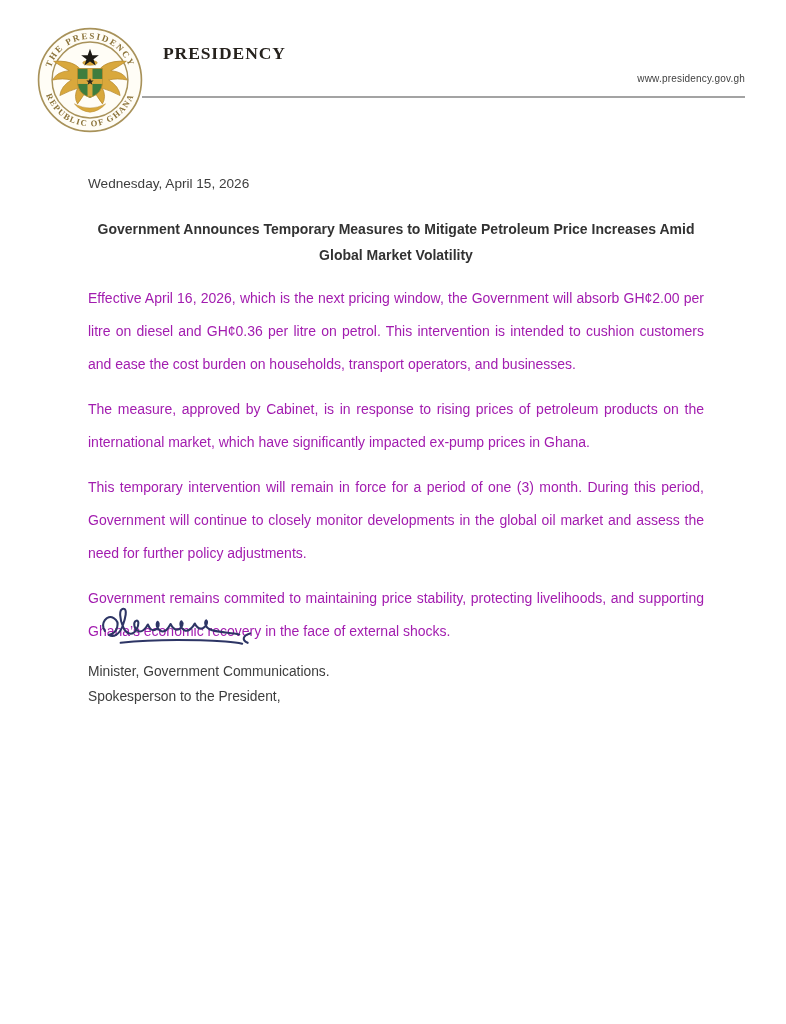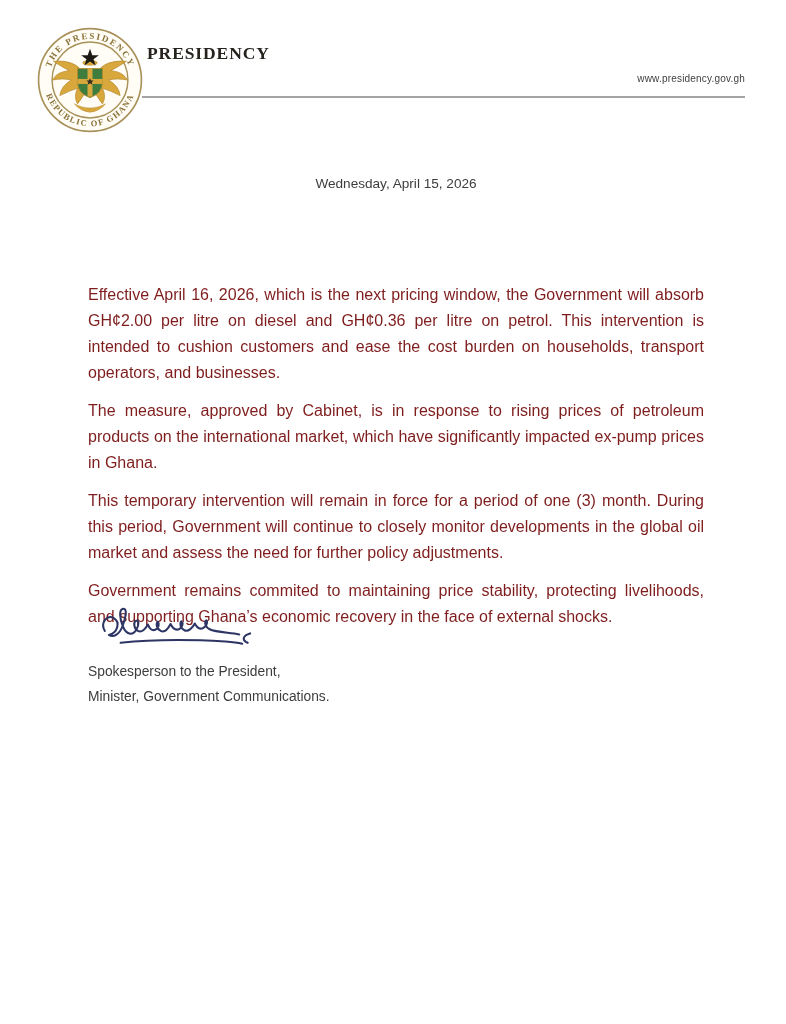--- a/index.html
+++ b/index.html
@@ -13,42 +13,42 @@
     overflow:hidden;
   }
   
   .seal{position:absolute;left:37px;top:25px;width:106px;height:110px;}
   .wordmark{
     position:absolute;left:147px;top:41px;
     font-family:"Liberation Serif", serif;
     font-weight:700;color:#26221d;
     font-size:17.5px;line-height:25px;letter-spacing:0.9px;
   }
-  .wordmark div{white-space:nowrap;}
+  .wordmark div{white-space:nowrap;margin-left:16px;}
   .website{
     position:absolute;right:41px;top:73px;
     font-size:10px;color:#3f3f3f;letter-spacing:0.2px;
   }
   .header-rule{
     position:absolute;left:142px;top:96px;width:603px;height:2px;
     background:#a3a3a3;
   }
   
   .date{
     position:absolute;left:88px;top:176px;width:616px;
-    text-align:center;font-size:13.6px;color:#3d3d3d;
+    text-align:left;font-size:13.6px;color:#3d3d3d;
   }
   .title{
     position:absolute;left:73px;top:216px;width:646px;
     text-align:center;font-weight:700;color:#323232;
     font-size:14px;line-height:26px;
   }
   .bodytext{
     position:absolute;left:88px;top:282px;width:616px;
-    font-size:16px;line-height:26px;color:#7f1d1d;
+    font-size:14px;line-height:33px;color:#a21caf;
   }
   .bodytext p{margin:0 0 12px 0;text-align:justify;}
   .bodytext p:last-child{margin-bottom:8px;}
   
   .signature{position:absolute;left:92px;top:597px;width:168px;height:58px;}
   .signatory{
     position:absolute;left:88px;top:659px;
     font-size:13.8px;line-height:25px;color:#3d3d3d;
   }
 </style>
@@ -96,36 +96,40 @@
   <div class="wordmark">
     <div>PRESIDENCY</div>
   </div>
 
   <div class="website">www.presidency.gov.gh</div>
 
   <div class="header-rule"></div>
 
   <div class="date">Wednesday, April 15, 2026</div>
 
+  <div class="title">
+    <div>Government Announces Temporary Measures to Mitigate Petroleum Price Increases Amid</div>
+    <div>Global Market Volatility</div>
+  </div>
 
   <div class="bodytext">
     <p>Effective April 16, 2026, which is the next pricing window, the Government will absorb GH¢2.00 per litre on diesel and GH¢0.36 per litre on petrol. This intervention is intended to cushion customers and ease the cost burden on households, transport operators, and businesses.</p>
     <p>The measure, approved by Cabinet, is in response to rising prices of petroleum products on the international market, which have significantly impacted ex-pump prices in Ghana.</p>
     <p>This temporary intervention will remain in force for a period of one (3) month. During this period, Government will continue to closely monitor developments in the global oil market and assess the need for further policy adjustments.</p>
     <p>Government remains commited to maintaining price stability, protecting livelihoods, and supporting Ghana’s economic recovery in the face of external shocks.</p>
   </div>
 
   <div class="signature">
     <svg viewBox="0 0 170 56" width="168" height="58">
       <g fill="none" stroke="#2d3565" stroke-width="2.1" stroke-linecap="round" stroke-linejoin="round">
         <path d="M13 33 C8 25 15 16 22 20 C29 24 26 35 17 37 C22 40 28 36 31 28 C33.5 21 36.5 10 31.5 10.5 C27 11 28 21 31.5 29 C34.5 36.5 41 38.5 45 31.5 C47.8 26.5 47.5 21.5 44.5 22.8 C41.5 24.1 42.5 31 46.5 33 C50.5 35 54.5 30.5 56.5 26.5 C58.2 30.5 60.5 33.5 64.5 31.5 C67.5 29.8 68.5 25.5 66.5 23.8 C64.5 25.8 65.5 31 69.5 33 C73.5 35 77.5 29.8 79.5 26 C81.5 30 84.5 33 88.5 31 C91.5 29.3 92.5 25 90.5 23.3 C88.5 25.3 89.5 30.5 93.5 32.3 C97.5 34.2 102 29.5 104 25.5 C106 29.5 108.5 32 112.5 30 C115.8 28.2 117.5 24 115.5 22.3 C113.5 24.3 114.8 29.3 119 31.3 C125 34.2 137 34.5 149 36.5"></path>
         <path d="M29 45 C58 41.8 98 41.6 135 43.6 C142 44 148 44.8 152 46"></path>
         <path d="M160 35.5 C153 37.5 151 42 157.5 45"></path>
       </g>
     </svg>
   </div>
 
   <div class="signatory">
+    <div>Minister, Government Communications.</div>
     <div>Spokesperson to the President,</div>
-    <div>Minister, Government Communications.</div>
   </div>
 
 </div>
 
 </body></html>

